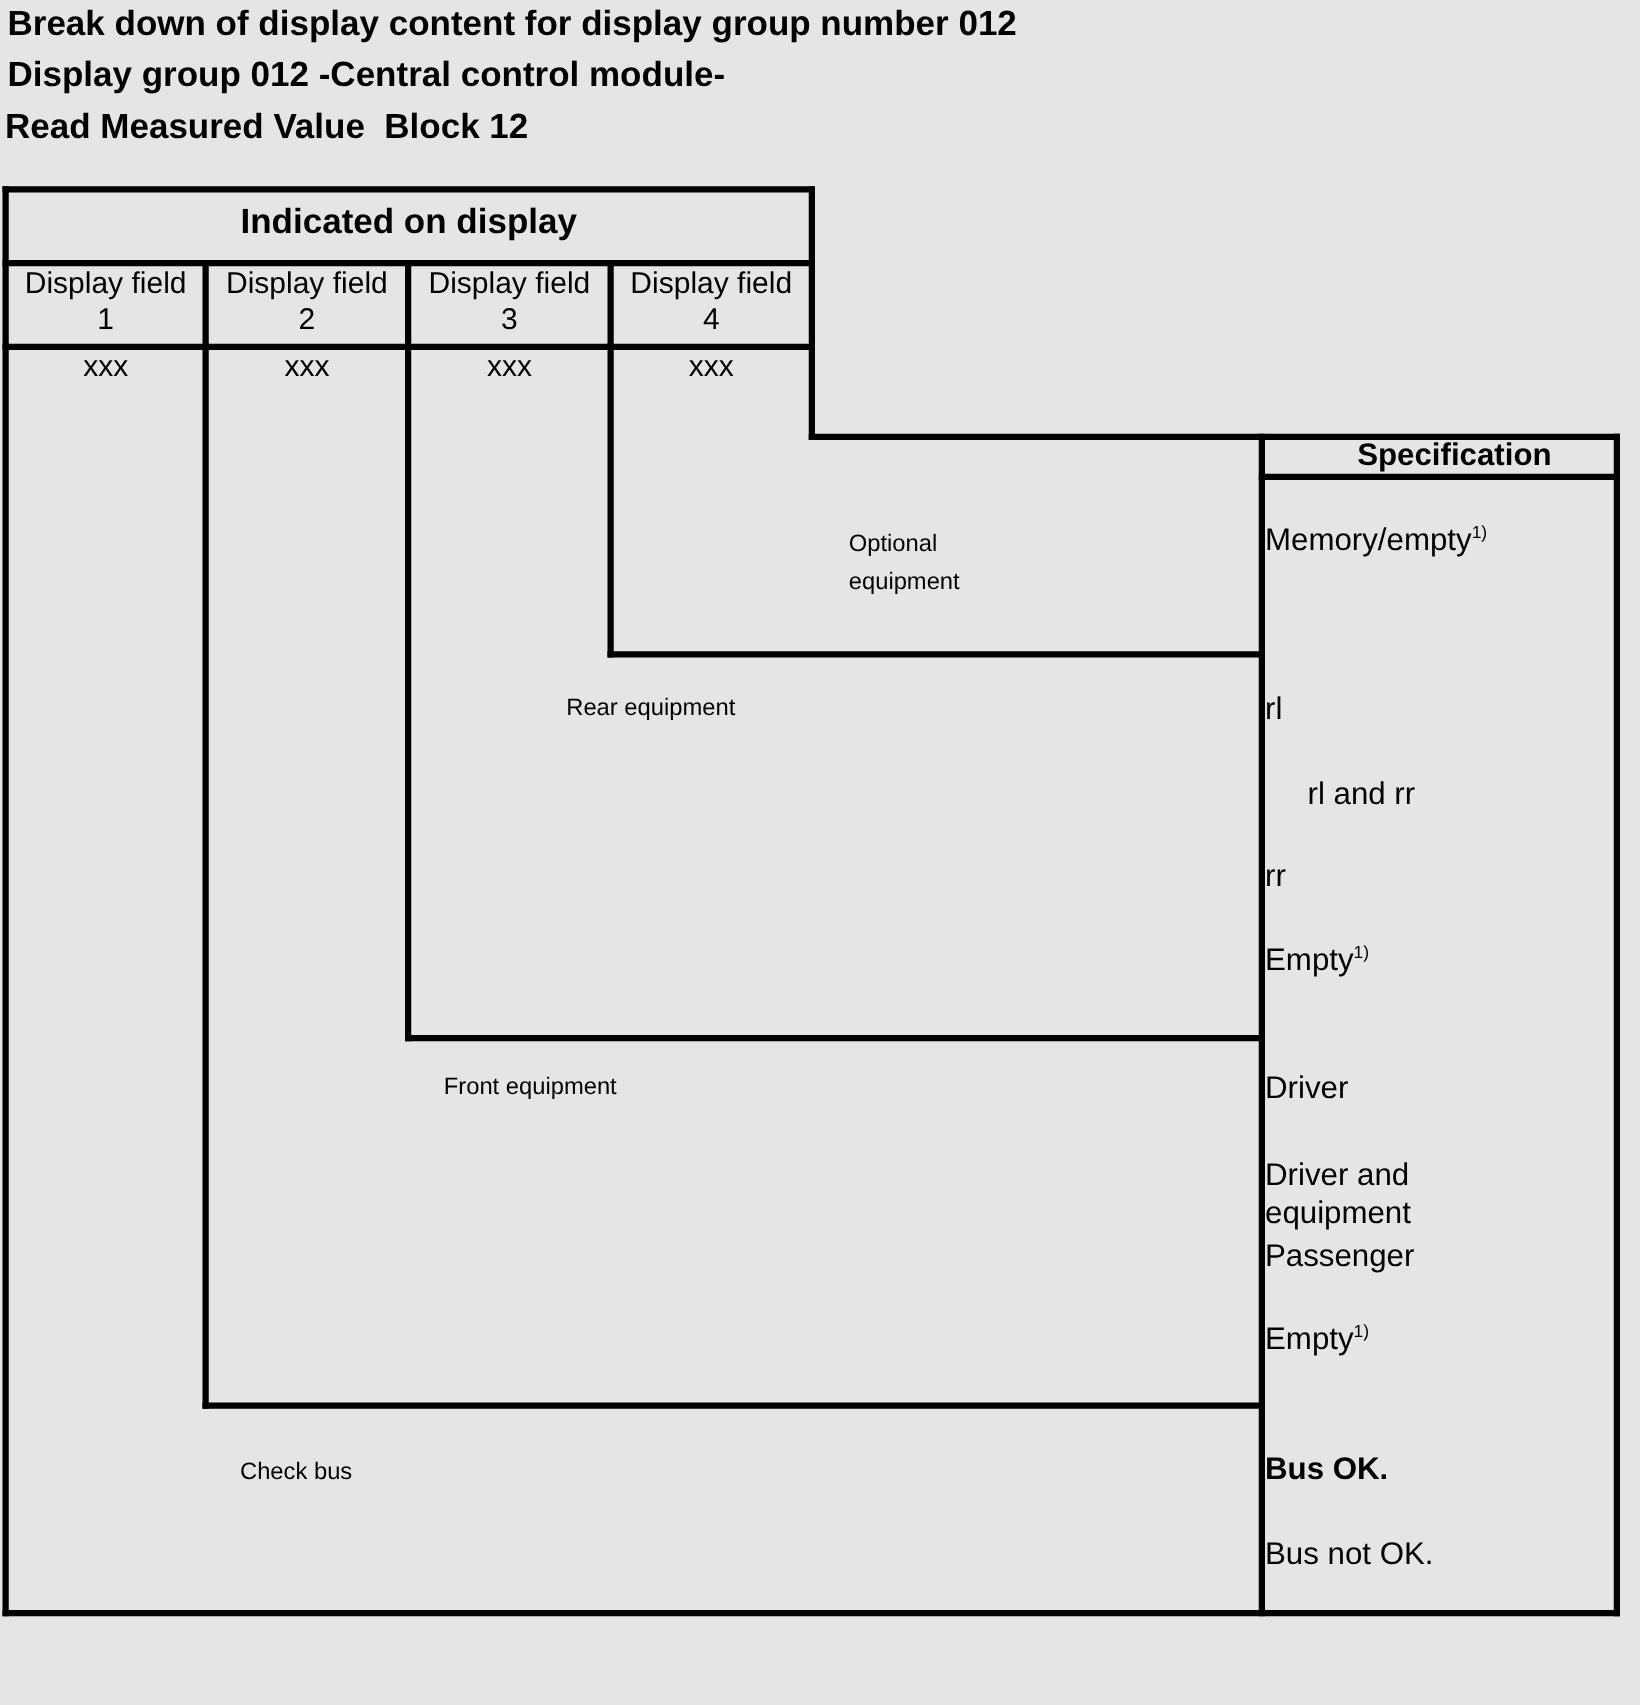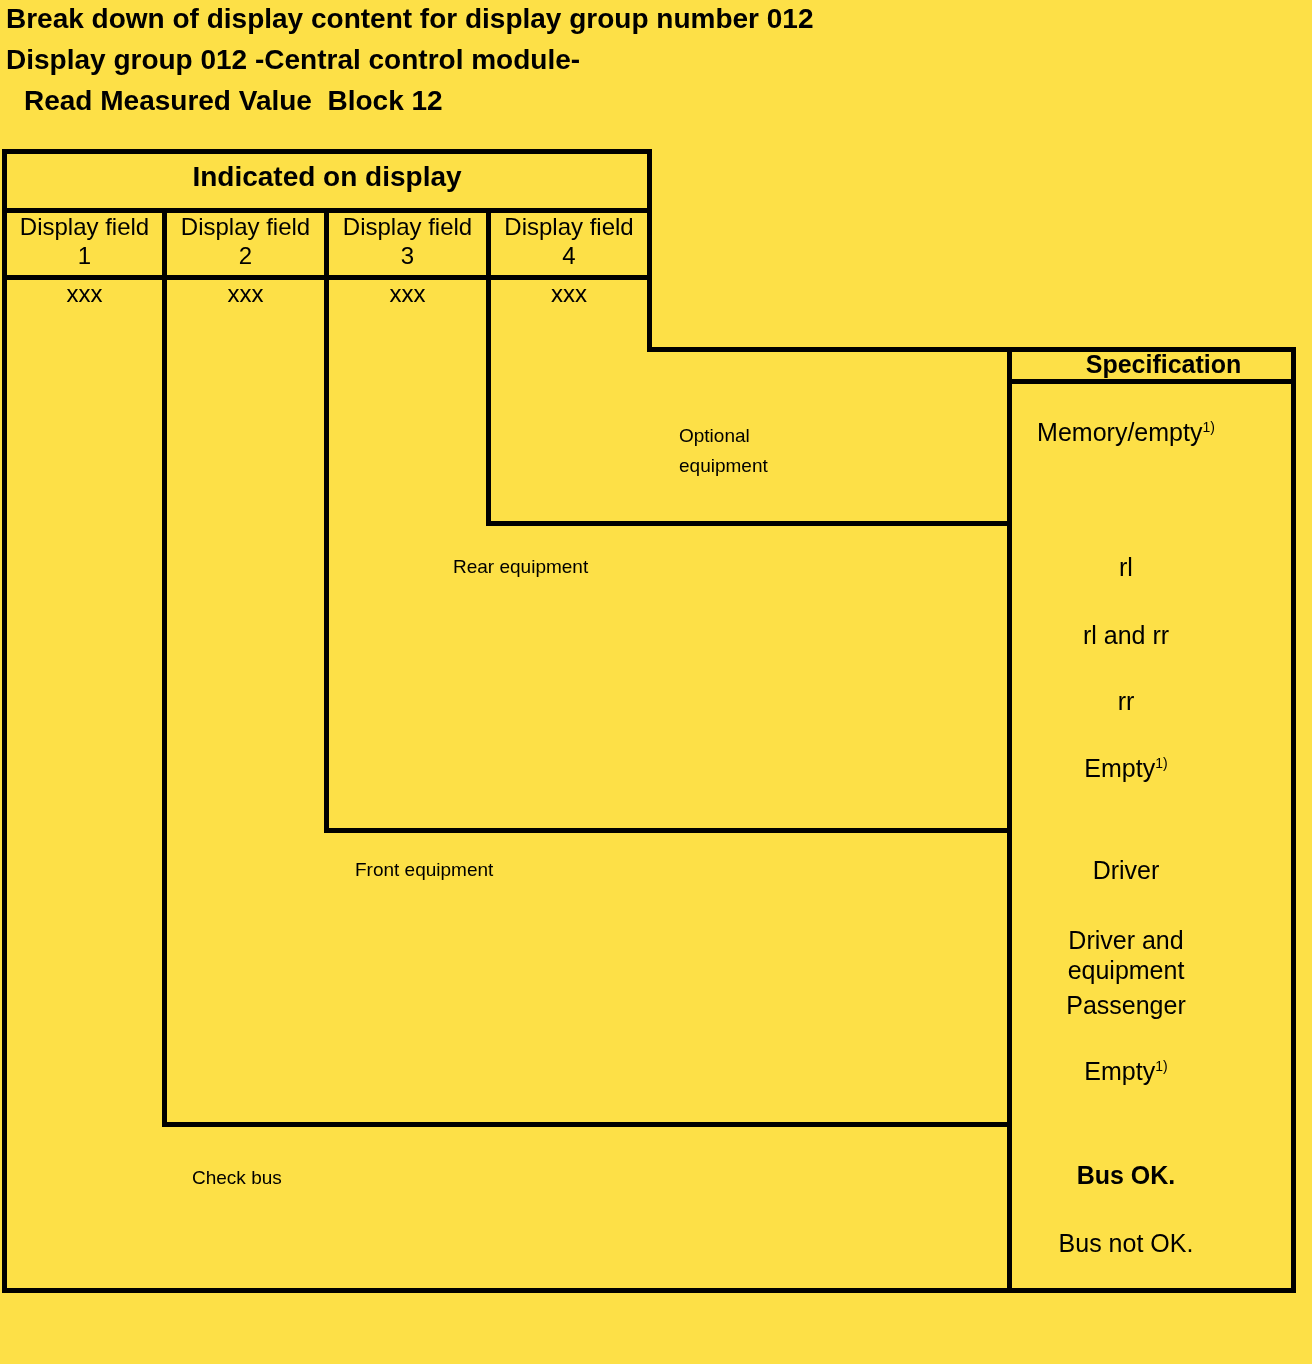--- a/index.html
+++ b/index.html
@@ -1,43 +1,43 @@
 <!DOCTYPE html>
 <html><head>
 <meta charset="utf-8">
 <style>
   html, body { margin: 0; padding: 0; background: #ffffff; }
   .page {
     position: relative;
     width: 1312px;
     height: 1364px;
-    background: #fde047;
+    background: #e5e5e5;
     font-family: "Liberation Sans", sans-serif;
     color: #000000;
     overflow: hidden;
   }
   .ln { position: absolute; background: #000000; }
   .t  { position: absolute; color: #000000; }
   .title { font-size: 28px; font-weight: bold; line-height: 34px; white-space: pre; }
   .hdr   { font-size: 28px; font-weight: bold; text-align: center; }
   .cell  { font-size: 24px; text-align: center; line-height: 29px; }
   .lbl   { font-size: 19px; line-height: 30px; white-space: pre-line; }
-  .spec  { font-size: 25px; line-height: 30px; left: 1012px; width: 228px; text-align: center; }
+  .spec  { font-size: 25px; line-height: 30px; left: 1012px; width: 228px; }
   .spechdr { font-size: 25px; font-weight: bold; line-height: 28px; left: 1012px; width: 303px; text-align: center; }
   .foot  { font-size: 24px; font-weight: bold; line-height: 30px; }
   sup { font-size: 14px; line-height: 0; }
 </style>
 </head>
 <body>
 
 <div class="page">
 
   <div class="t title" style="left:6px; top:2px;">Break down of display content for display group number 012</div>
   <div class="t title" style="left:6px; top:43px;">Display group 012 -Central control module-</div>
-  <div class="t title" style="left:24px; top:84px;">Read Measured Value  Block 12</div>
+  <div class="t title" style="left:4px; top:84px;">Read Measured Value  Block 12</div>
 
   <div class="ln" style="left:2px;   top:149px;  width:649px; height:5px;"></div>
   <div class="ln" style="left:2px;   top:149px;  width:5px;   height:1144px;"></div>
   <div class="ln" style="left:2px;   top:208px;  width:649px; height:5px;"></div>
   <div class="ln" style="left:2px;   top:275px;  width:649px; height:5px;"></div>
   <div class="ln" style="left:162px; top:208px;  width:5px;   height:919px;"></div>
   <div class="ln" style="left:324px; top:208px;  width:5px;   height:625px;"></div>
   <div class="ln" style="left:486px; top:208px;  width:5px;   height:318px;"></div>
   <div class="ln" style="left:647px; top:149px;  width:5px;   height:203px;"></div>
   <div class="ln" style="left:647px; top:347px;  width:649px; height:5px;"></div>
@@ -81,21 +81,21 @@
   <div class="t lbl" style="left:355px; top:855px;">Front equipment</div>
   <div class="t lbl" style="left:192px; top:1163px;text-align:center;">Check bus</div>
 
   <div class="t spec" style="top:417px;">
     <span>Memory/empty</span><sup>1)</sup>
   </div>
 
   <div class="t spec" style="top:552px;">
     <span>rl</span>
   </div>
-  <div class="t spec" style="top:620px;">
+  <div class="t spec" style="top:620px;margin-left:34px;">
     <span>rl and rr</span>
   </div>
   <div class="t spec" style="top:686px;">
     <span>rr</span>
   </div>
   <div class="t spec" style="top:753px;">
     <span>Empty</span><sup>1)</sup>
   </div>
 
   <div class="t spec" style="top:855px;">

